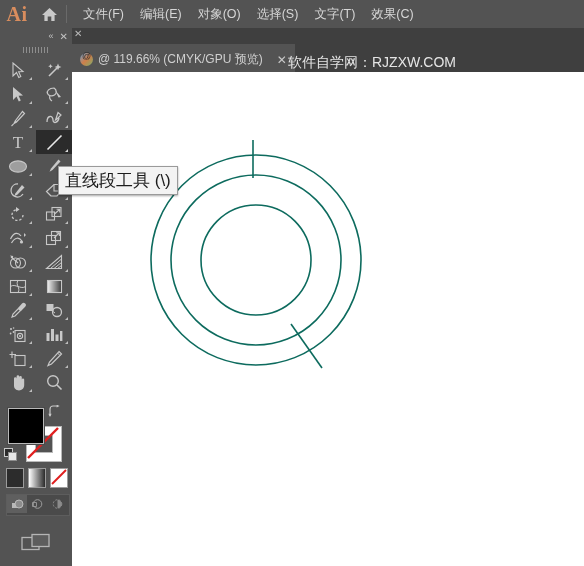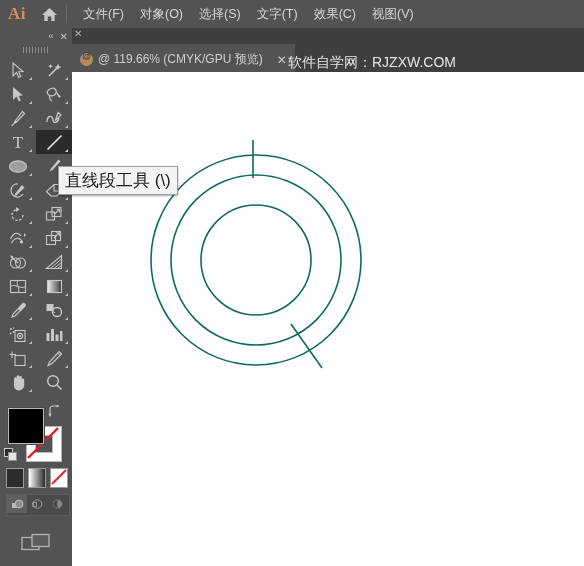--- a/index.html
+++ b/index.html
@@ -11,21 +11,21 @@
   }
   #app{position:relative;width:584px;height:566px;overflow:hidden;background:#535353;}
 
   
   .menubar{
     position:absolute;left:0;top:0;width:584px;height:28px;
     background:#535353;display:flex;align-items:center;
   }
   .ai-logo{
     width:34px;height:28px;display:flex;align-items:center;justify-content:center;
-    color:#d98d5e;font-size:17px;font-weight:bold;letter-spacing:.5px;
+    color:#d98d5e;font-size:20px;font-weight:bold;letter-spacing:.5px;
     font-family:"Liberation Serif","DejaVu Serif",serif;
   }
   .home-btn{
     width:30px;height:28px;display:flex;align-items:center;justify-content:center;
   }
   .sep-v{width:1px;height:18px;background:#6a6a6a;margin:0 4px 0 2px;}
   .menu-items{display:flex;align-items:flex-start;margin-left:4px;}
   .menu-item{
     color:#d6d6d6;font-size:12.5px;padding:4px 8px;white-space:nowrap;cursor:default;
   }
@@ -164,25 +164,25 @@
   <div class="menubar">
     <div class="ai-logo">Ai</div>
     <div class="home-btn">
       <svg width="17" height="15" viewBox="0 0 17 15" aria-hidden="true">
         <path d="M8.5 1 L16 8 L13.6 8 L13.6 14 L10.3 14 L10.3 9.6 L6.7 9.6 L6.7 14 L3.4 14 L3.4 8 L1 8 Z" fill="#c9c9c9"></path>
       </svg>
     </div>
     <div class="sep-v"></div>
     <div class="menu-items">
       <div class="menu-item">文件(F)</div>
+      <div class="menu-item">编辑(E)</div>
       <div class="menu-item">对象(O)</div>
       <div class="menu-item">选择(S)</div>
       <div class="menu-item">文字(T)</div>
       <div class="menu-item">效果(C)</div>
-      <div class="menu-item">视图(V)</div>
     </div>
   </div>
 
   <div class="tabbar">
     <div class="tab-topx">✕</div>
     <div class="tab">
       <div class="tab-docicon"></div>
       <div class="tab-title">@ 119.66% (CMYK/GPU 预览)</div>
       <div class="tab-close">✕</div>
     </div>

